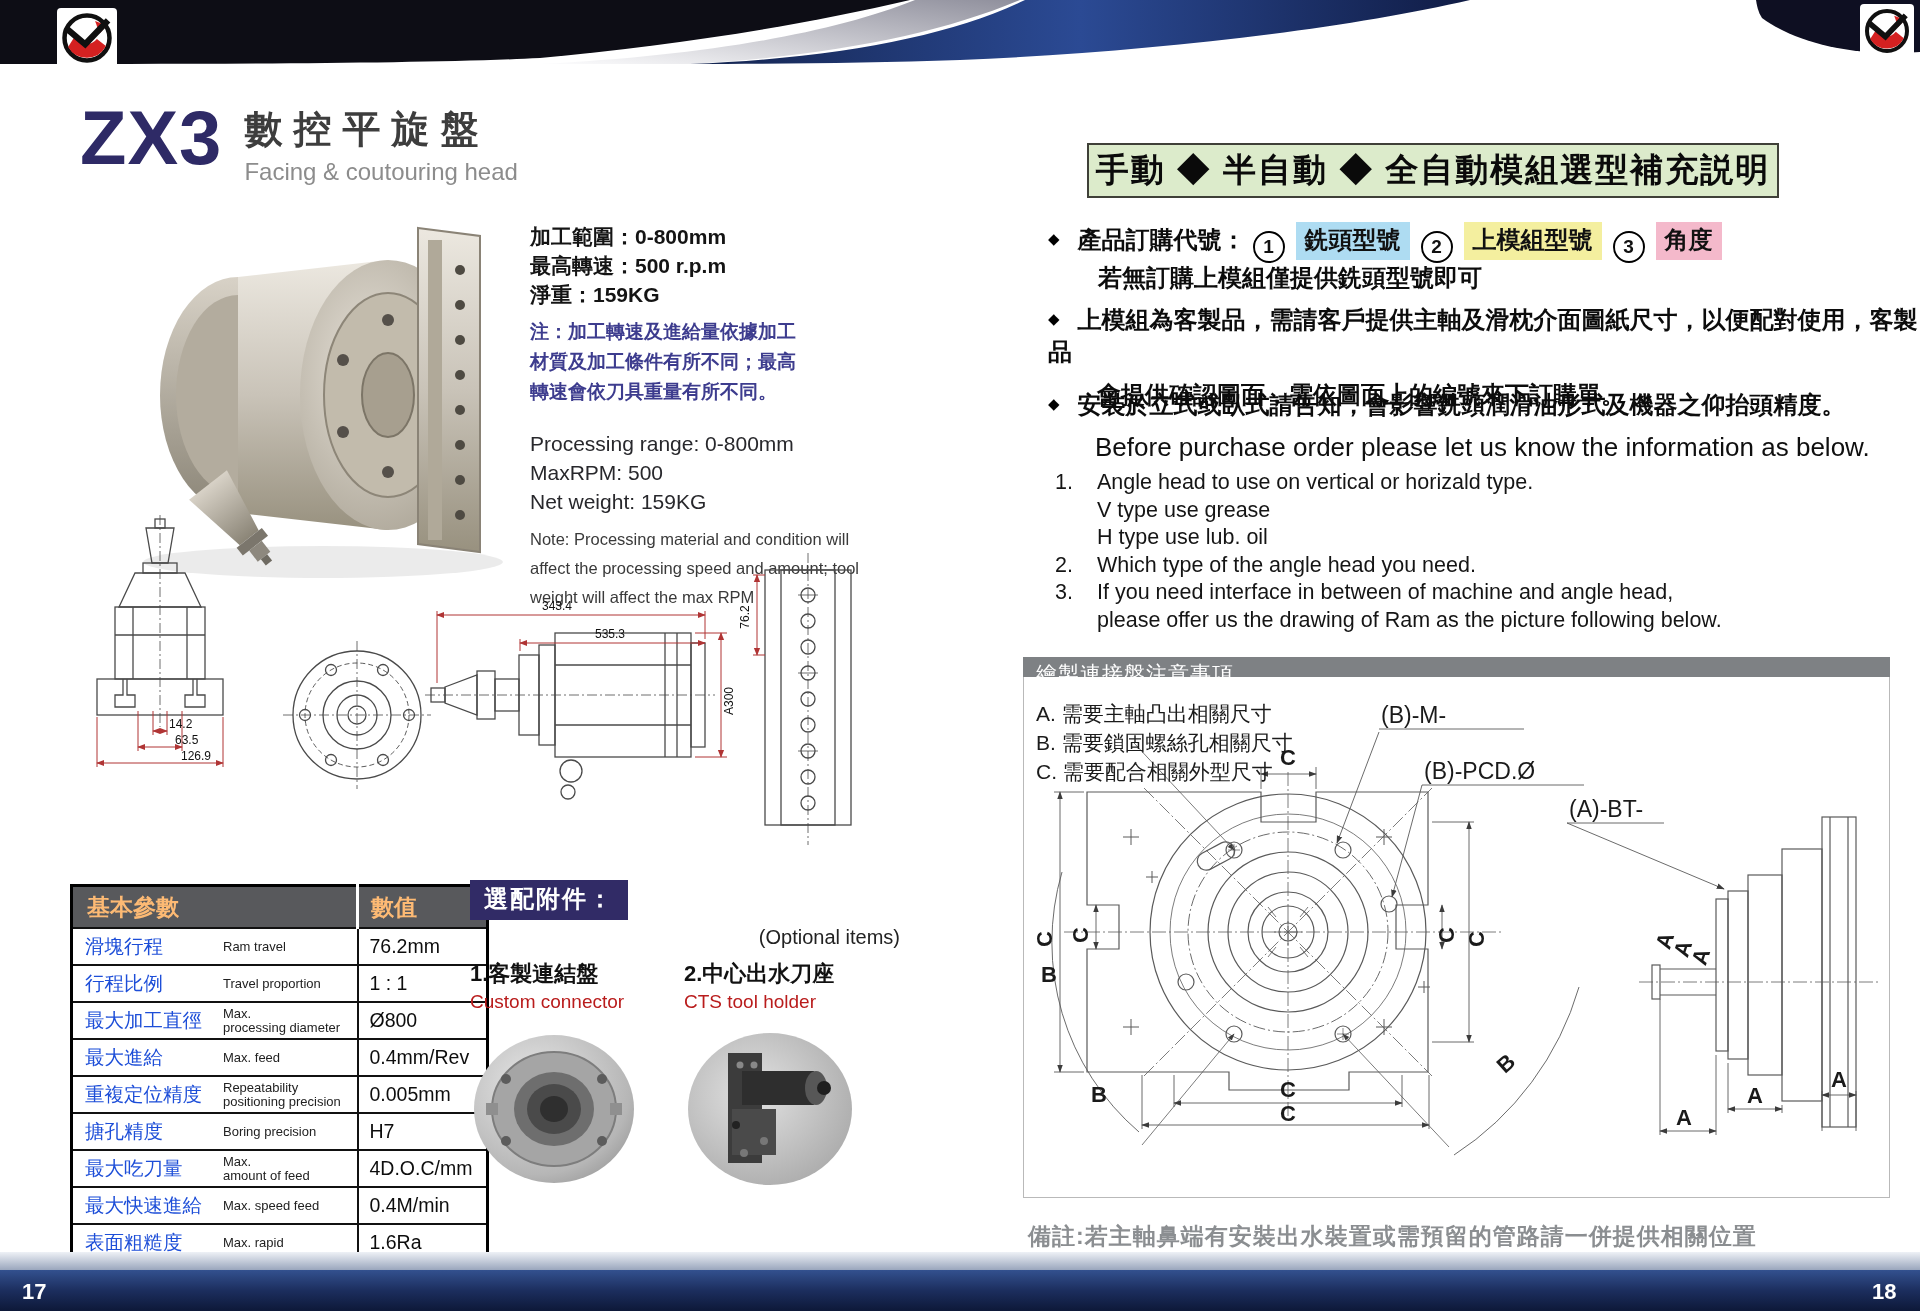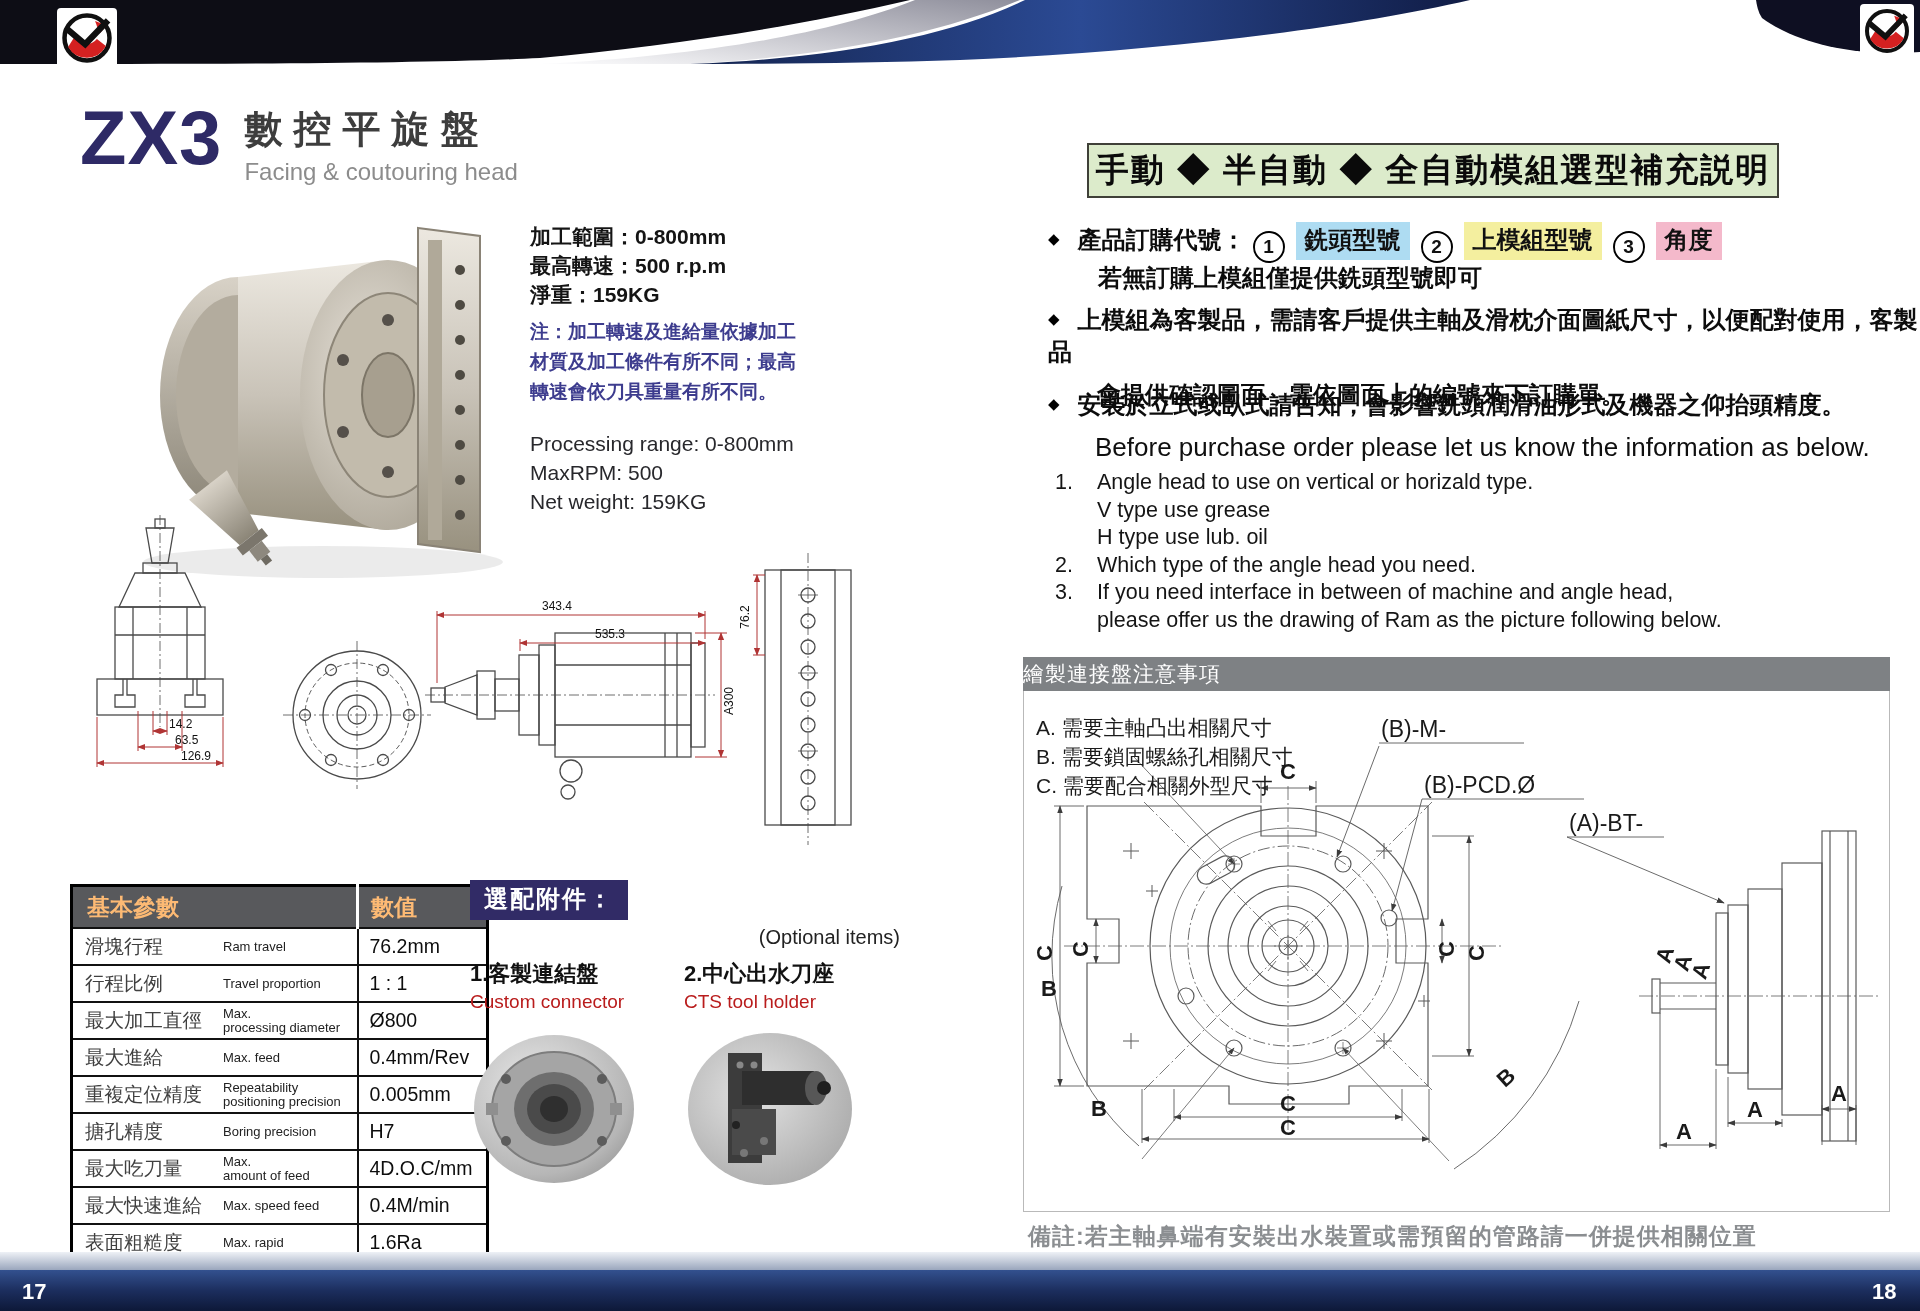--- a/index.html
+++ b/index.html
@@ -33,21 +33,21 @@
   .spec-note-en div{font-size:16.5px;color:#3a3a3a;line-height:29px;}
 
   table.spec-table{left:70px;top:884px;position:absolute;border-collapse:collapse;
     border:3px solid #000;background:#fff;}
   .spec-table th{background:#58595c;color:#fdba74;height:38px;font-weight:700;}
   .th-param{width:268px;text-align:left;padding-left:14px;font-size:23px;border-right:3px solid #fff;}
   .th-val{width:114px;text-align:left;padding-left:12px;font-size:23px;}
   .spec-table td{border:2px solid #111;height:33px;}
   .td-param{padding-left:12px;}
   .cellflex{display:flex;align-items:center;}
-  .cell-zh{width:138px;font-size:19.5px;color:#404040;}
+  .cell-zh{width:138px;font-size:19.5px;color:#1d4ed8;}
   .cell-en{font-size:13px;line-height:14px;color:#222;}
   .td-val{padding-left:11px;font-size:19.5px;color:#0d0d0d;}
 
   .opt-wrap{left:470px;top:880px;width:430px;}
   .opt-title{display:inline-block;background:#312b66;color:#fff;font-size:24px;font-weight:700;
     padding:3px 14px 5px 14px;letter-spacing:2px;}
   .opt-sub{font-size:20px;color:#222;margin:6px 0 10px 6px;text-align:right;}
   .opt-items{display:flex;gap:46px;}
   .opt-item-zh{font-size:22px;font-weight:700;color:#111;}
   .opt-item-en{font-size:19px;color:#b91c1c;margin-top:2px;}
@@ -66,22 +66,22 @@
   .tag-yellow{background:#f4ef9f;}
   .tag-pink{background:#f4b9cb;}
 
   .en-block{left:1055px;top:432px;width:880px;}
   .en-heading{font-size:26px;color:#0f0f0f;margin-left:40px;margin-bottom:6px;}
   .en-row{display:flex;font-size:21.5px;color:#151515;line-height:27.5px;}
   .en-num{width:42px;}
   .en-ind{margin-left:42px;font-size:21.5px;color:#151515;line-height:27.5px;}
 
   .panel{left:1023px;top:657px;width:867px;height:556px;}
-  .panel-title{height:34px;background:#7e8184;color:#fff;font-size:21px;line-height:34px;
-    letter-spacing:1px;}
+  .panel-title{height:20px;background:#7e8184;color:#fff;font-size:21px;line-height:34px;
+    padding-left:13px;letter-spacing:1px;}
   .panel-body{position:relative;height:520px;border:1px solid #b9b9b9;border-top:none;background:#fff;}
   .panel-notes{position:absolute;left:12px;top:22px;z-index:2;}
   .panel-notes div{font-size:21px;color:#1b1b1b;line-height:29px;}
   .footnote{left:1028px;top:1221px;font-size:23px;font-weight:700;color:#8b8e91;letter-spacing:1px;}
 </style>
 </head>
 <body>
 
 <div class="canvas">
 
@@ -191,20 +191,25 @@
     </div>
     <div class="spec-note-zh">
       <div>注：加工轉速及進給量依據加工</div>
       <div>材質及加工條件有所不同；最高</div>
       <div>轉速會依刀具重量有所不同。</div>
     </div>
     <div class="spec-en">
       <div>Processing range: 0-800mm</div>
       <div>MaxRPM: 500</div>
       <div>Net weight: 159KG</div>
+    </div>
+    <div class="spec-note-en">
+      <div>Note: Processing material and condition will</div>
+      <div>affect the processing speed and amount; tool</div>
+      <div>weight will affect the max RPM</div>
     </div>
   </div>
 
   <svg class="abs" style="left:65px;top:515px" width="840" height="350" viewBox="0 0 840 350">
     <defs>
       <marker id="arrR" viewBox="0 0 10 10" refX="9" refY="5" markerWidth="8" markerHeight="8" orient="auto-start-reverse">
         <path d="M0,1 L10,5 L0,9 Z" fill="#b03434"></path>
       </marker>
     </defs>
     <g stroke="#4a4a4a" stroke-width="1.3" fill="none">

